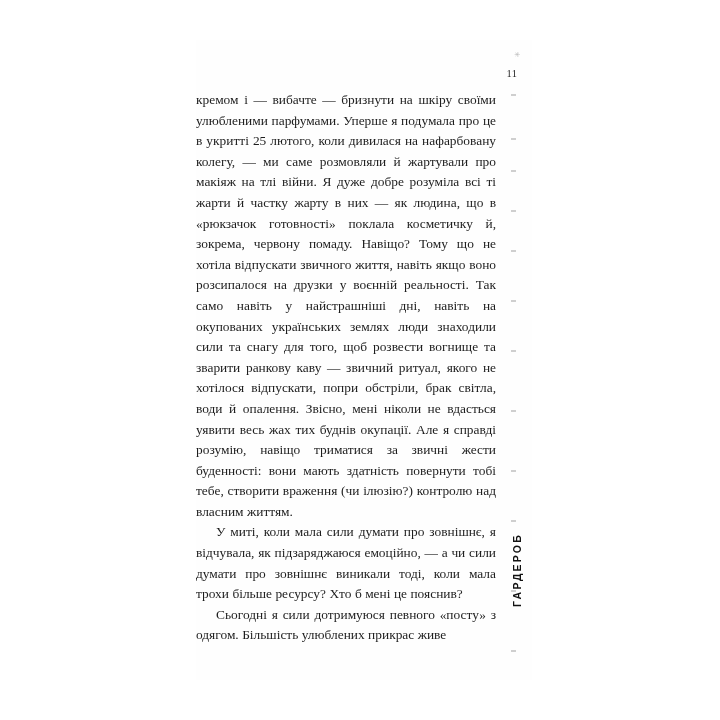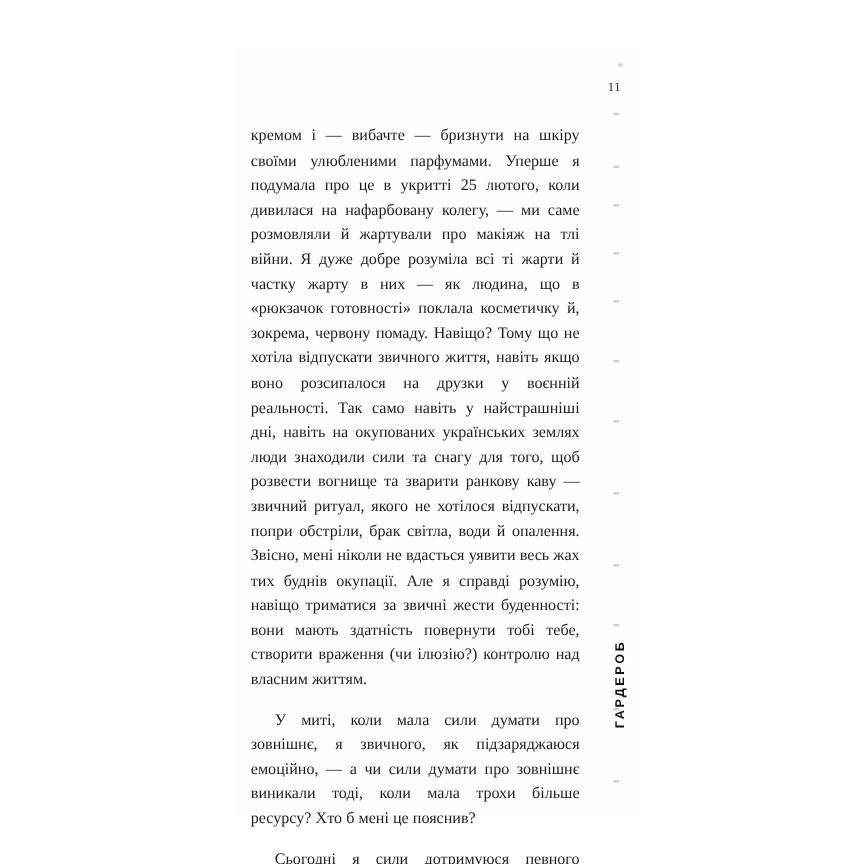--- a/index.html
+++ b/index.html
@@ -46,21 +46,21 @@
     width: 300px;
     font-size: 13.4px;
     line-height: 20.6px;
     text-align: justify;
     text-justify: inter-word;
     color: #1d1d1d;
     hyphens: manual;
     word-spacing: 0.1px;
   }
   .body-text p {
-    margin: 13px;
+    margin: 0;
   }
   .body-text p.indent {
     text-indent: 20px;
   }
   .side-title {
     position: absolute;
     right: 4px;
     top: 430px;
     height: 200px;
     width: 22px;
@@ -131,21 +131,21 @@
         <i class="m7"></i>
         <i class="m8"></i>
       <i class="m9"></i>
         <i class="m10"></i>
         <i class="m11"></i>
         <i class="m12"></i>
     </div>
 
     <div class="body-text">
       <p>кремом і — вибачте — бризнути на шкіру своїми улюбленими парфумами. Уперше я подумала про це в укритті 25 лютого, коли дивилася на нафарбовану колегу, — ми саме розмовляли й жартували про макіяж на тлі війни. Я дуже добре розуміла всі ті жарти й частку жарту в них — як людина, що в «рюкзачок готовності» поклала косметичку й, зокрема, червону помаду. Навіщо? Тому що не хотіла відпускати звичного життя, навіть якщо воно розсипалося на друзки у воєнній реальності. Так само навіть у найстрашніші дні, навіть на окупованих українських землях люди знаходили сили та снагу для того, щоб розвести вогнище та зварити ранкову каву — звичний ритуал, якого не хотілося відпускати, попри обстріли, брак світла, води й опалення. Звісно, мені ніколи не вдасться уявити весь жах тих буднів окупації. Але я справді розумію, навіщо триматися за звичні жести буденності: вони мають здатність повернути тобі тебе, створити враження (чи ілюзію?) контролю над власним життям.</p>
-      <p class="indent">У миті, коли мала сили думати про зовнішнє, я звичного, як підзаряджаюся емоційно, — а чи сили думати про зовнішнє виникали тоді, коли мала трохи більше ресурсу? Хто б мені це пояснив?</p>
+      <p class="indent">У миті, коли мала сили думати про зовнішнє, я відчувала, як підзаряджаюся емоційно, — а чи сили думати про зовнішнє виникали тоді, коли мала трохи більше ресурсу? Хто б мені це пояснив?</p>
       <p class="indent">Сьогодні я сили дотримуюся певного «посту» з одягом. Більшість улюблених прикрас живе</p>
     </div>
 
     <div class="side-title">
       <span>ГАРДЕРОБ</span>
     </div>
 
   </div>
 </div>
 

